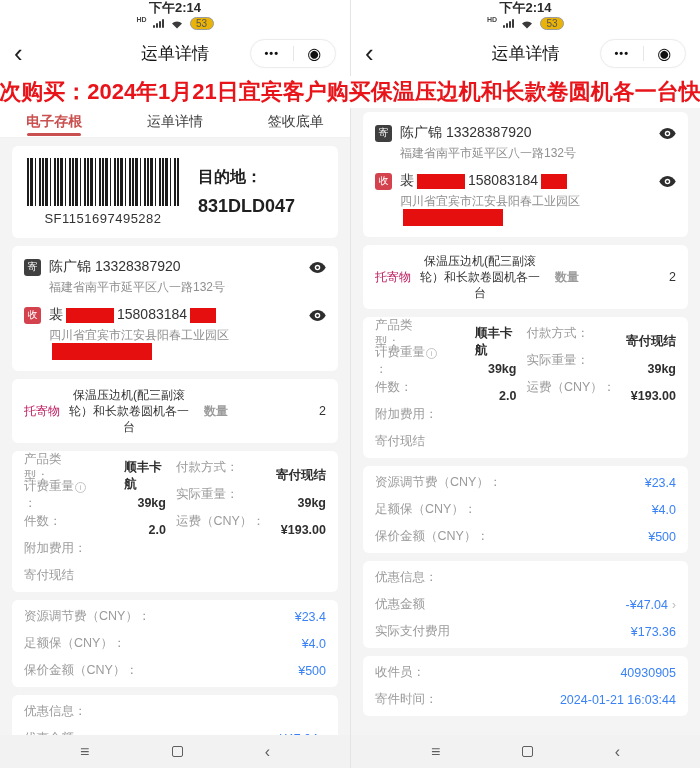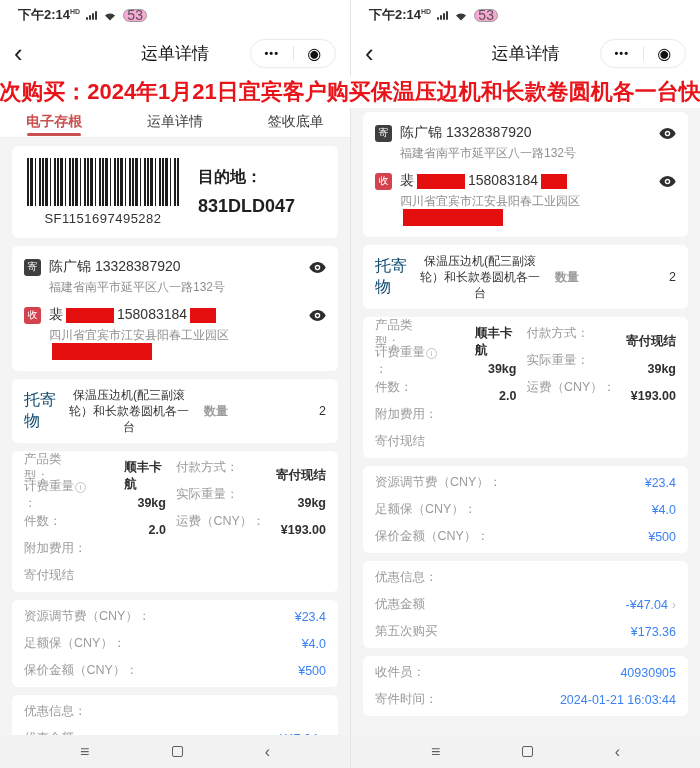--- a/index.html
+++ b/index.html
@@ -2,27 +2,27 @@
 <html><head>
 <meta charset="utf-8">
 <style>
   * { margin:0; padding:0; box-sizing:border-box; }
   body { font-family:"Liberation Sans","DejaVu Sans",sans-serif; background:#fff; }
   .canvas { position:relative; width:700px; height:768px; display:flex; overflow:hidden; background:#fff; }
   .phone { position:relative; width:350px; height:768px; background:#f4f4f5; overflow:hidden; }
   .phone.right { border-left:1px solid #e4e4e4; }
 
   
-  .statusbar { height:30px; background:#fff; display:flex; justify-content:flex-start; align-items:center; padding:0 18px; }
+  .statusbar { height:30px; background:#fff; display:flex; justify-content:flex-end; align-items:center; padding:0 18px;flex-direction:column; }
   .time { font-size:13px; font-weight:600; color:#2b2b2b; }
   .sicons { display:flex; align-items:center; gap:6px; }
   .netlabel { font-size:7px; font-weight:700; color:#444; transform:translateY(-4px); }
   .bars { display:flex; align-items:flex-end; gap:1px; }
   .bars i { display:block; width:2px; background:#3a3a3a; border-radius:1px; }
-  .battery { border:1px solid #9a9a9a; border-radius:7px; width:24px; height:13px; font-size:14px; color:#555; display:flex; align-items:center; justify-content:center; background:#f9a8d4; }
+  .battery { border:1px solid #9a9a9a; border-radius:7px; width:24px; height:13px; font-size:10px; color:#555; display:flex; align-items:center; justify-content:center; background:#eab308; }
 
   
   .navbar { height:46px; background:#fff; display:flex; align-items:center; padding:0 14px; position:relative; }
   .back { font-size:26px; color:#1f1f1f; line-height:40px; width:30px; font-weight:400; }
   .title { position:absolute; left:50%; transform:translateX(-50%); font-size:17px; color:#151515; font-weight:500; }
   .pill { margin-left:auto; display:flex; align-items:center; border:1px solid #ececec; border-radius:16px; height:29px; width:86px; background:#fff; box-shadow:0 0 2px rgba(0,0,0,.04); }
   .pill .half { flex:1; text-align:center; color:#111; }
   .pill .more { font-size:11px; font-weight:700; letter-spacing:1px; }
   .pill .target { font-size:16px; }
   .pill .pdiv { width:1px; height:15px; background:#e6e6e6; }
@@ -56,21 +56,21 @@
   .badge { width:17px; height:17px; border-radius:3px; color:#fff; font-size:10px; display:flex; align-items:center; justify-content:center; margin-right:8px; flex:0 0 17px; }
   .badge.send { background:#3f3f3f; }
   .badge.recv { background:#d4424e; }
   .c-name { font-size:14px; color:#333; }
   .eye { margin-left:auto; display:flex; align-items:center; }
   .c-addr { font-size:12px; color:#8f8f8f; margin:3px 0 0 25px; line-height:16px; }
   .redact { display:inline-block; background:#e60f0f; vertical-align:middle; height:15px; margin:0 3px; }
   .r-name { width:48px; } .r-phone { width:26px; } .r-addr { width:100px; height:17px; }
 
   .consign { display:flex; align-items:center; padding:8px 12px; }
-  .cs-label { font-size:16px; color:#0c4a6e; flex:0 0 44px; }
+  .cs-label { font-size:12px; color:#be185d; flex:0 0 44px; }
   .cs-value { width:122px; text-align:center; font-size:12px; color:#333; line-height:16px; }
   .cs-qlabel { font-size:12px; color:#9b9b9b; margin-left:14px;font-weight:bold; }
   .cs-qty { margin-left:auto; font-size:12.5px; color:#333; }
 
   .rows { padding:3px 12px; }
   .prow { display:flex; height:27px; align-items:center; font-size:12.5px; }
   .prow .h1 { flex:0 0 47%; display:flex; align-items:center;gap:48px; }
   .prow .h2 { flex:1; display:flex; align-items:center; margin-left:10px; }
   .lbl { color:#9b9b9b; }
   .val { margin-left:auto; color:#2e2e2e; font-weight:700;margin-top:16px; }
@@ -368,21 +368,21 @@
     <div class="card rows">
       <div class="srow">
           <span class="lbl">优惠信息：</span>
         </div>
       <div class="srow">
           <span class="lbl">优惠金额</span>
           <span class="sval">-¥47.04</span>
           <span class="arrow">›</span>
         </div>
       <div class="srow">
-          <span class="lbl">第五次购买</span>
+          <span class="lbl">实际支付费用</span>
           <span class="sval">¥173.36</span>
         </div>
     </div>
 
     <div class="card rows">
       <div class="srow">
           <span class="lbl">收件员：</span>
           <span class="sval">40930905</span>
         </div>
       <div class="srow">

